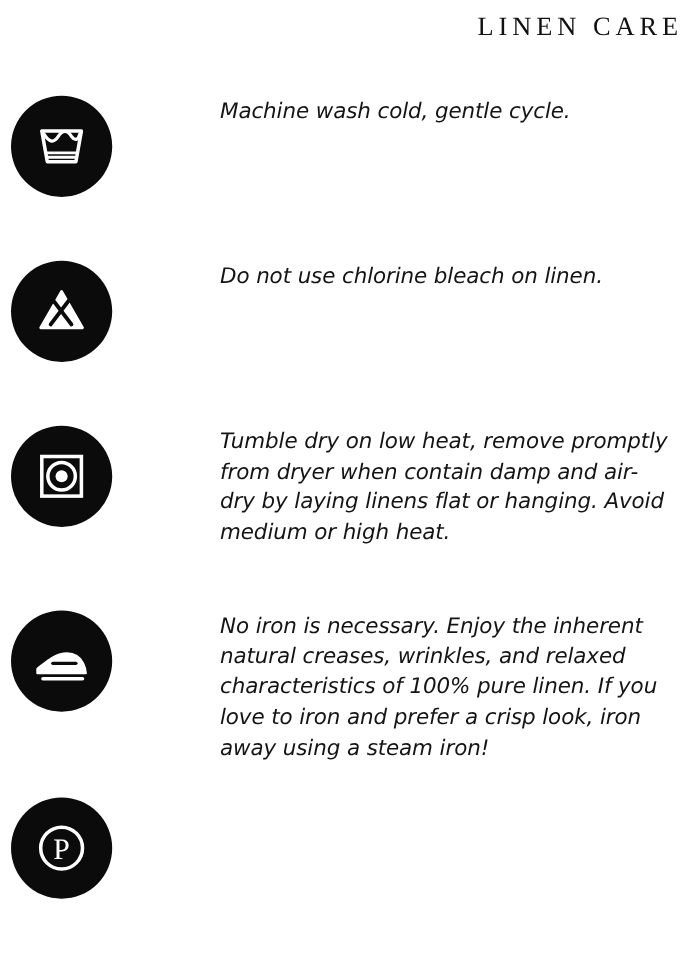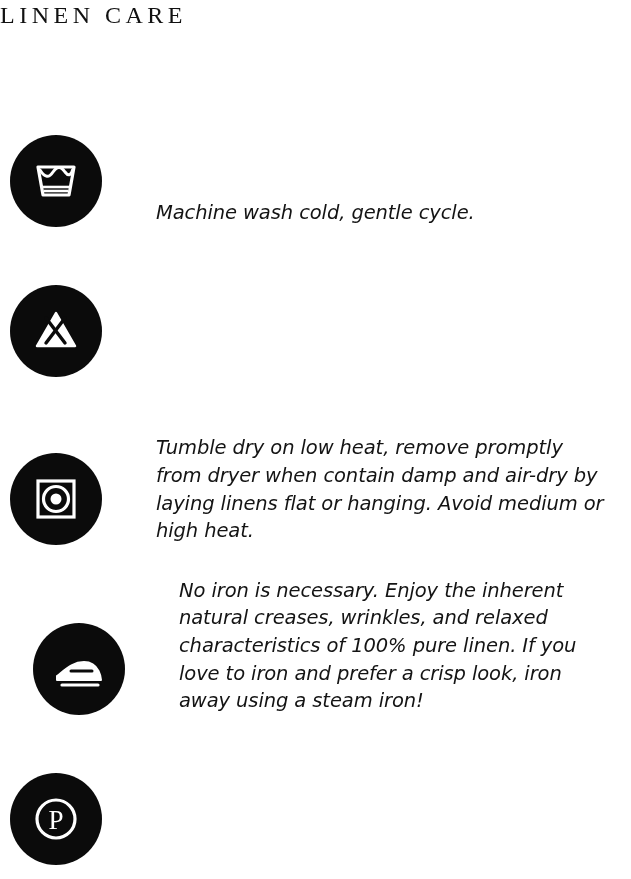--- a/index.html
+++ b/index.html
@@ -15,38 +15,39 @@
     color: #111111;
     overflow: hidden;
   }
   .page {
     position: relative;
     width: 631px;
     height: 879px;
     background: #ffffff;
   }
   .page-title {
-    text-align: left;
+    text-align: right;
     font-family: "Liberation Serif", serif;
     font-size: 24px;
     letter-spacing: 4.5px;
     font-weight: 400;
     color: #111111;
     padding-top: 2px;
-    margin: 0;
+    margin: 10px;
   }
   .care-list {
     margin: 0;
     padding: 0;
     list-style: none;
   }
   .care-row {
     display: flex;
-    align-items: flex-end;
+    align-items: flex-start;
     padding: 0 14px 0 8px;
+    gap: 44px;
   }
   .icon-cell {
     flex: 0 0 96px;
     display: flex;
     align-items: center;
     justify-content: center;
   }
   .icon-disc {
     width: 92px;
     height: 92px;
@@ -68,21 +69,21 @@
     font-size: 19.5px;
     line-height: 1.42;
     color: #141414;
     margin: 0;
     letter-spacing: -0.1px;
   }
   
   .row-1 { height: 150px; margin-top: 48px; }
   .row-2 { height: 150px; }
   .row-3 { height: 168px; }
-  .row-4 { height: 170px; margin-left: 23px; }
+  .row-4 { height: 170px; }
   .row-5 { height: 150px; }
 </style>
 </head>
 <body>
 
 <div class="page">
 
   <h1 class="page-title">LINEN CARE</h1>
 
   <ul class="care-list">
@@ -105,20 +106,23 @@
 
     <li class="care-row row-2">
       <div class="icon-cell">
         <div class="icon-disc">
           <svg width="60" height="60" viewBox="0 0 60 60" aria-hidden="true">
             <path d="M30 12 L49 45 H11 Z" fill="#ffffff" stroke="#ffffff" stroke-width="2.5" stroke-linejoin="round"></path>
             <line x1="20" y1="42" x2="39" y2="17" stroke="#0b0b0b" stroke-width="3.4" stroke-linecap="round"></line>
             <line x1="39" y1="42" x2="20" y2="17" stroke="#0b0b0b" stroke-width="3.4" stroke-linecap="round"></line>
           </svg>
         </div>
+      </div>
+      <div class="text-cell">
+        <p class="care-text">Do not use chlorine bleach on linen.</p>
       </div>
     </li>
 
     <li class="care-row row-3">
       <div class="icon-cell">
         <div class="icon-disc">
           <svg width="60" height="60" viewBox="0 0 60 60" aria-hidden="true">
             <rect x="12" y="12" width="36" height="36" fill="none" stroke="#ffffff" stroke-width="3.2"></rect>
             <circle cx="30" cy="30" r="12.5" fill="none" stroke="#ffffff" stroke-width="3.2"></circle>
             <circle cx="30" cy="30" r="5.5" fill="#ffffff"></circle>

